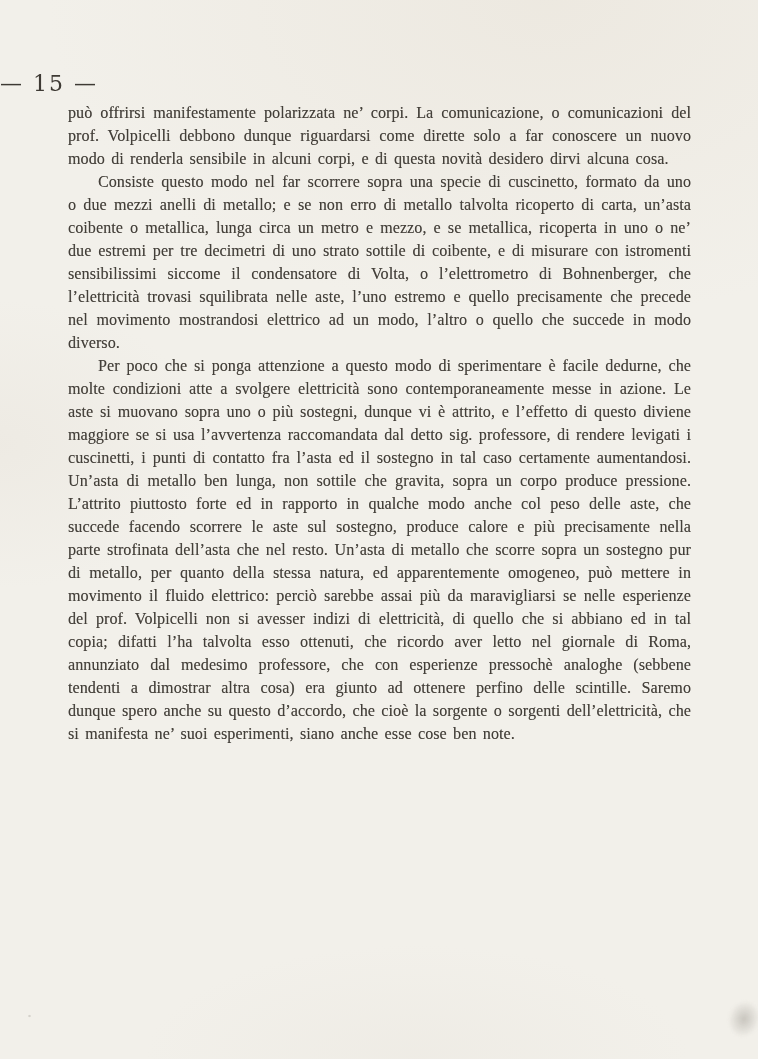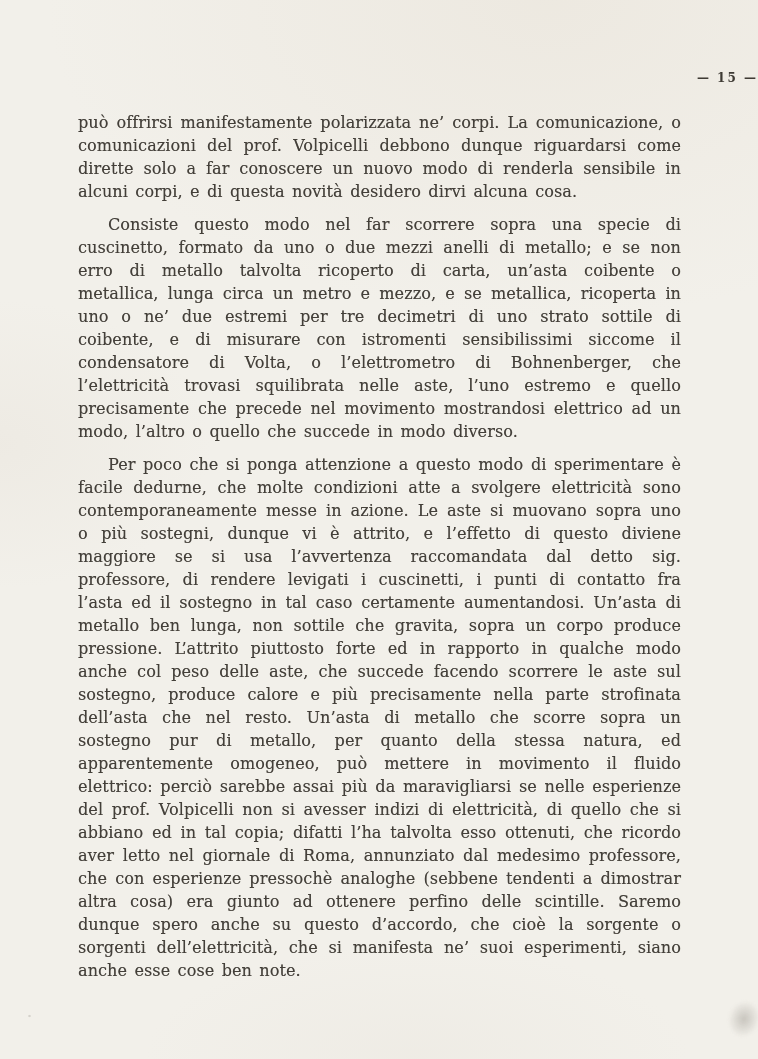--- a/index.html
+++ b/index.html
@@ -18,42 +18,43 @@
       radial-gradient(45% 22% at 0% 42%, rgba(226,220,210,0.28) 0%, rgba(226,220,210,0) 62%),
       radial-gradient(60% 18% at 55% 100%, rgba(228,223,214,0.25) 0%, rgba(228,223,214,0) 60%),
       #f2f0ea;
     font-family: "DejaVu Serif", "Liberation Serif", serif;
   }
   .page-header {
     position: absolute;
     top: 71px;
     left: 0;
     right: 0;
-    text-align: right;
-    font-size: 12px;
-    font-weight: 700;
+    text-align: left;
+    font-size: 22px;
+    font-weight: 400;
     letter-spacing: 2px;
     color: #3e3a34;
   }
   .text-block {
     position: absolute;
     top: 101px;
     left: 68px;
     width: 623px;
     text-align: justify;
     font-size: 16px;
     line-height: 23px;
     color: #433f39;
     letter-spacing: 0.1px;
     word-spacing: 2.2px;
     text-shadow: 0.2px 0.2px 0.35px rgba(62,58,52,0.45);
   }
   .text-block p {
-    margin: 10px;
+    margin: 0;
     text-indent: 30px;
+    font-family: Liberation Serif, serif;
   }
   .text-block p.continuation {
     text-indent: 0;
   }
   .scan-smudge {
     position: absolute;
     right: -8px;
     bottom: 14px;
     width: 44px;
     height: 52px;

